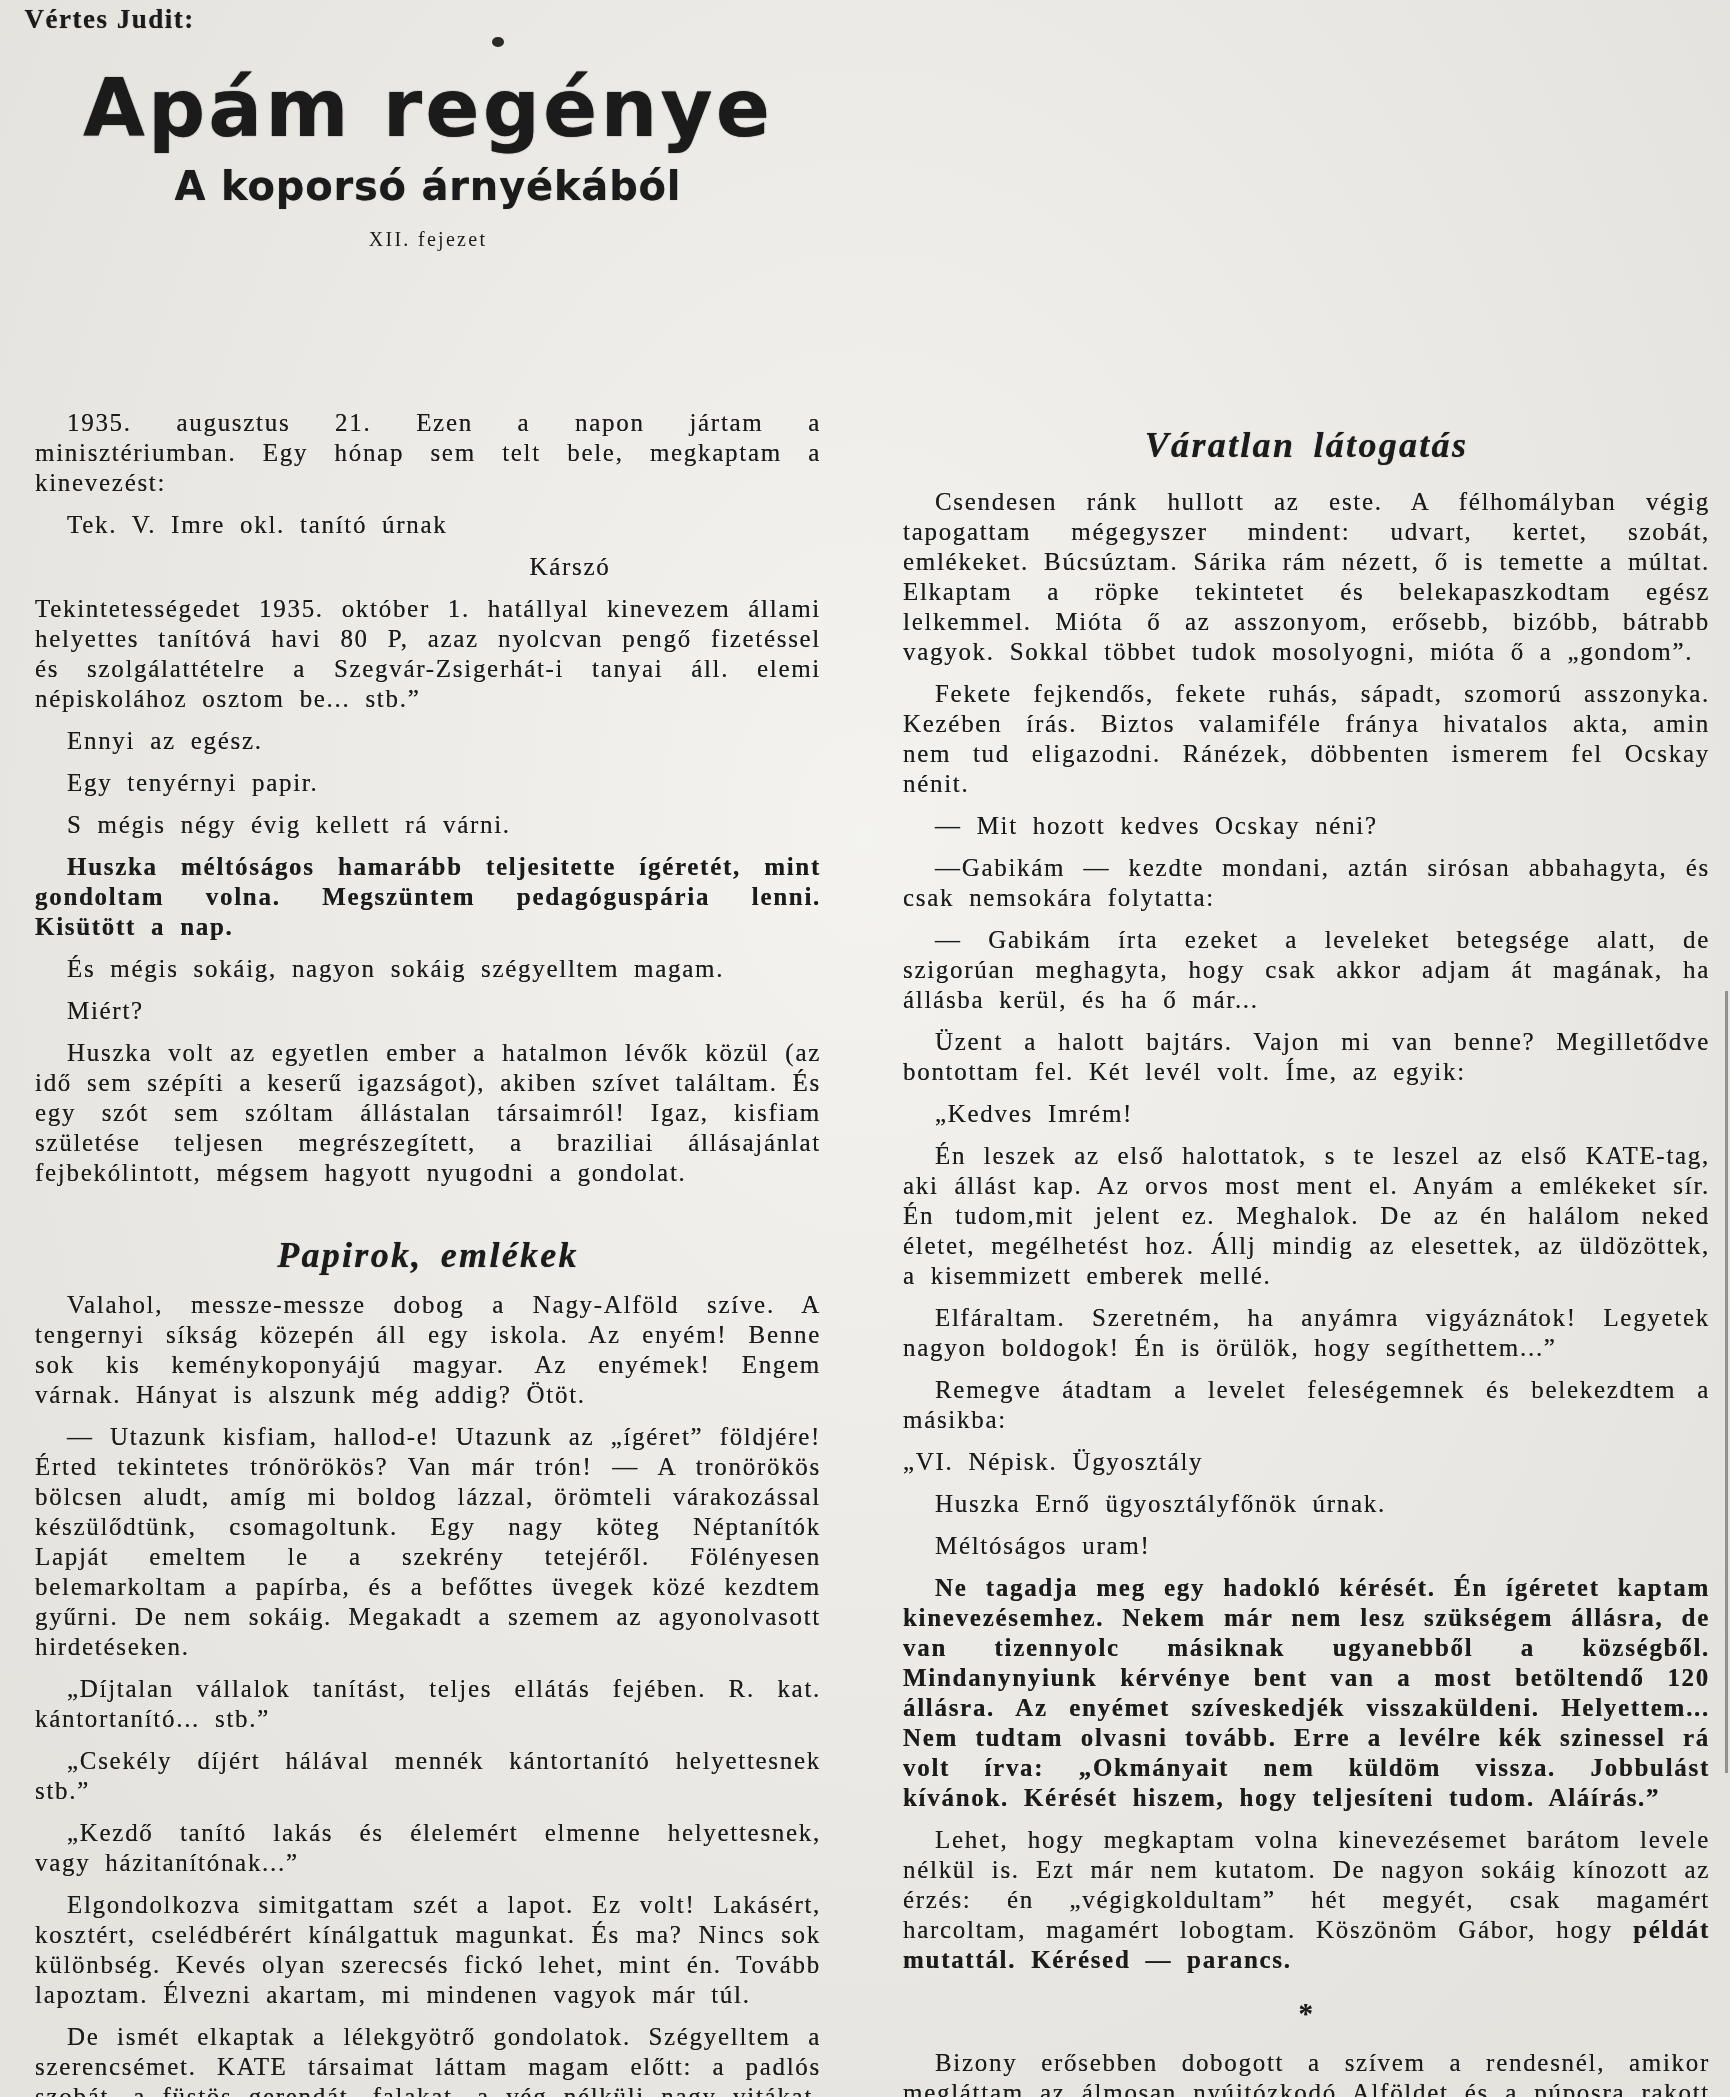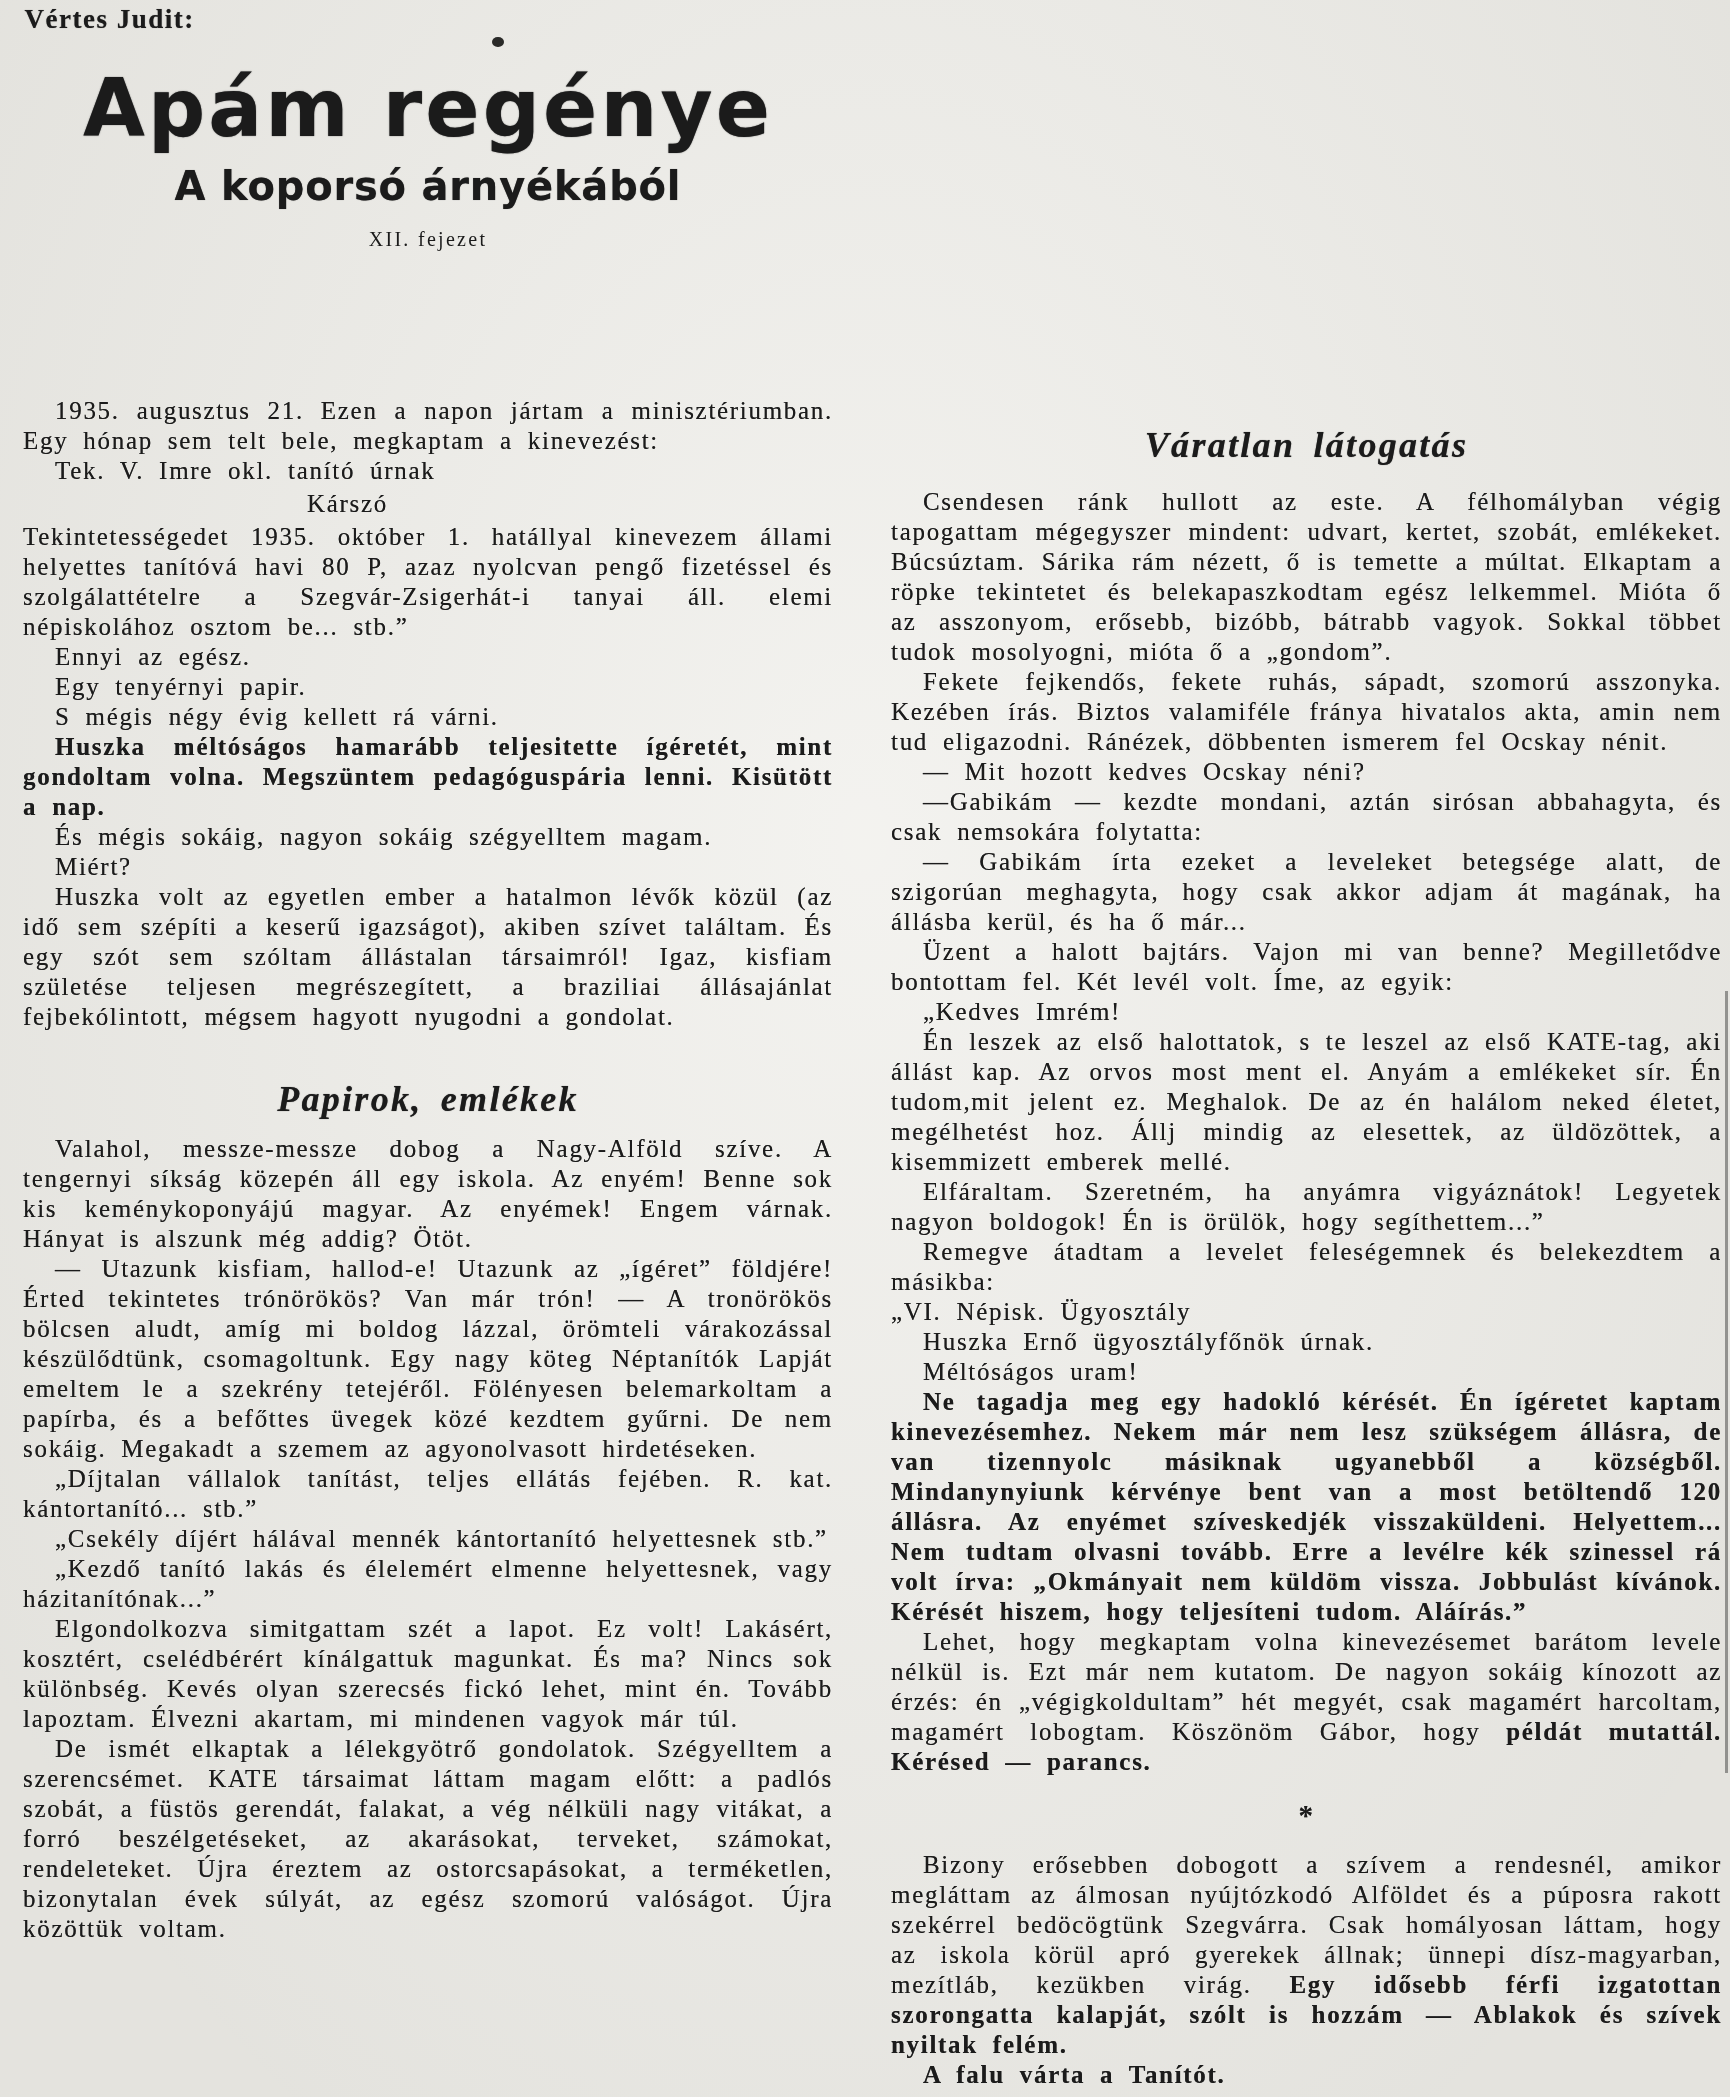--- a/index.html
+++ b/index.html
@@ -48,25 +48,25 @@
   .col-right{left:891px;top:426px;width:831px;}
   .section-heading{
     text-align:center;
     font-size:36px;font-weight:bold;font-style:italic;
     letter-spacing:2.3px;line-height:1.1;
     margin:0 0 21.5px 0;
     text-indent:0;
     text-shadow:0 0 0.9px rgba(15,15,15,.7);
   }
   .section-heading.spaced{margin-top:48px;margin-bottom:14px;}
-  p.para{margin:0;text-indent:32px;}
+  p.para{margin:12px;text-indent:32px;}
   p.para.no-indent{text-indent:0;}
   p.para.heavy, span.heavy{font-weight:bold;}
   p.signature{
-    margin:3.1px 0;text-indent:0;padding-left:284px;
+    margin:3.1px 0;text-indent:0;text-align:center;padding-left:284px;
   }
   p.separator{
     margin:23px 0 20px 0;text-indent:0;text-align:center;
     font-size:29px;font-weight:bold;
   }
   .ink-spot{
     position:absolute;left:492px;top:37px;width:11.5px;height:10px;
     background:#2a2a28;border-radius:50%;
   }
   .scan-edge-line{

